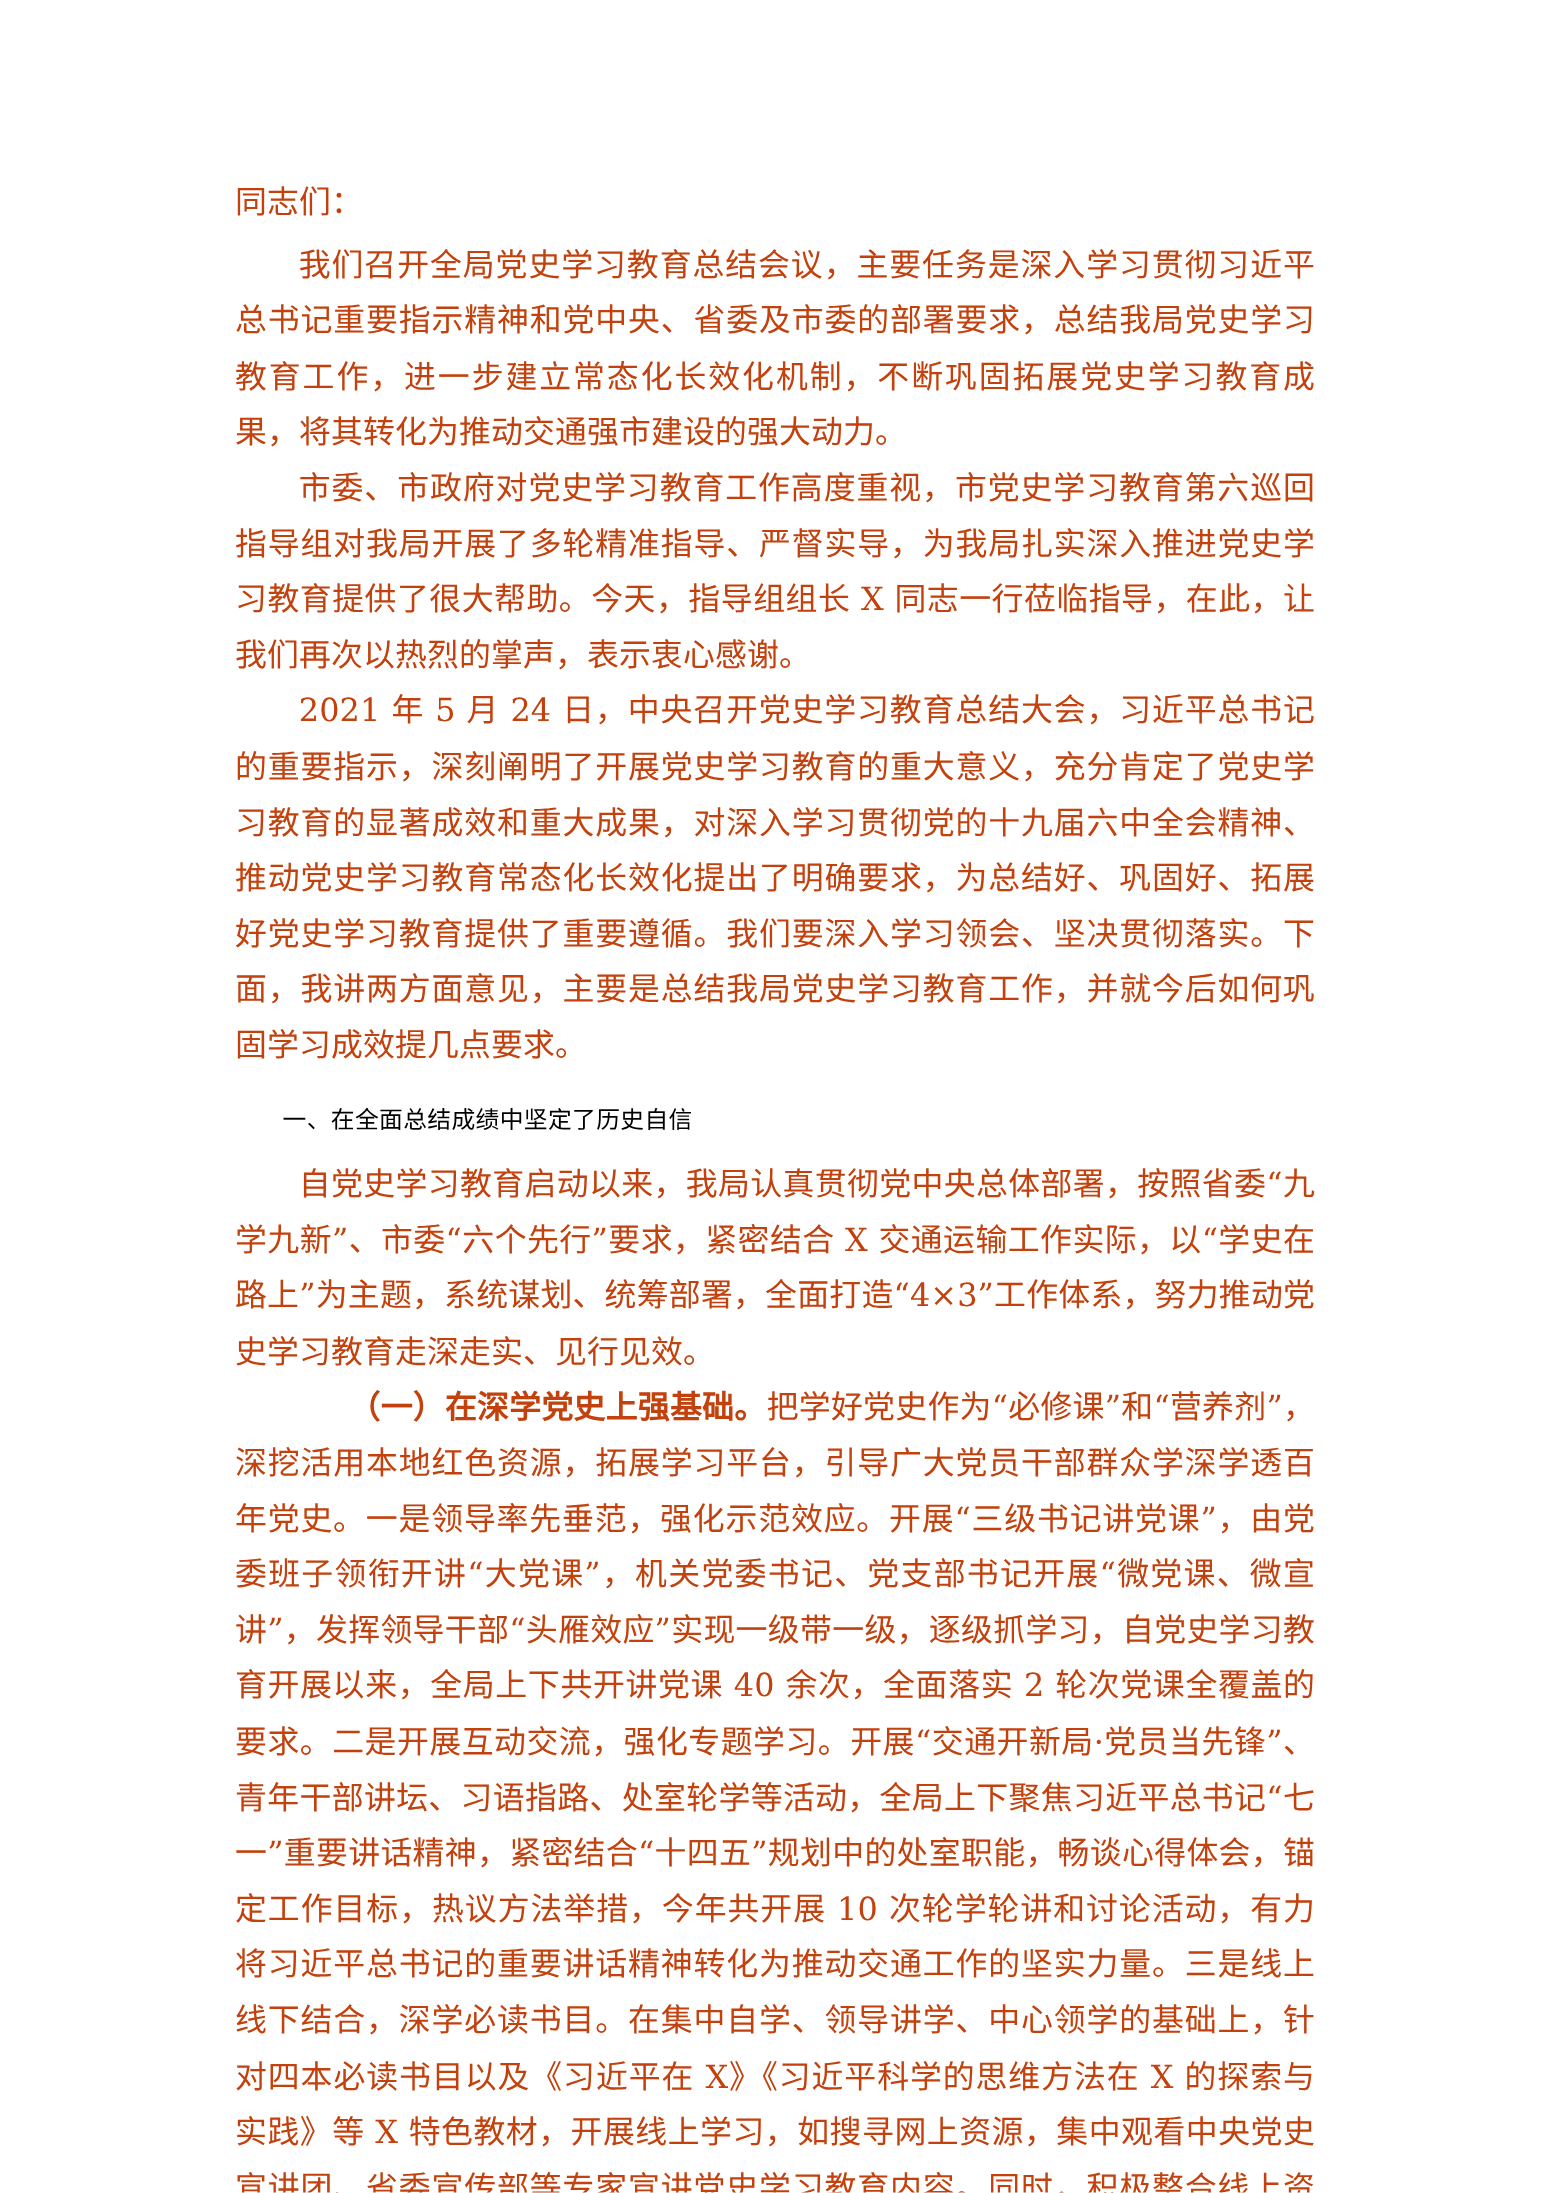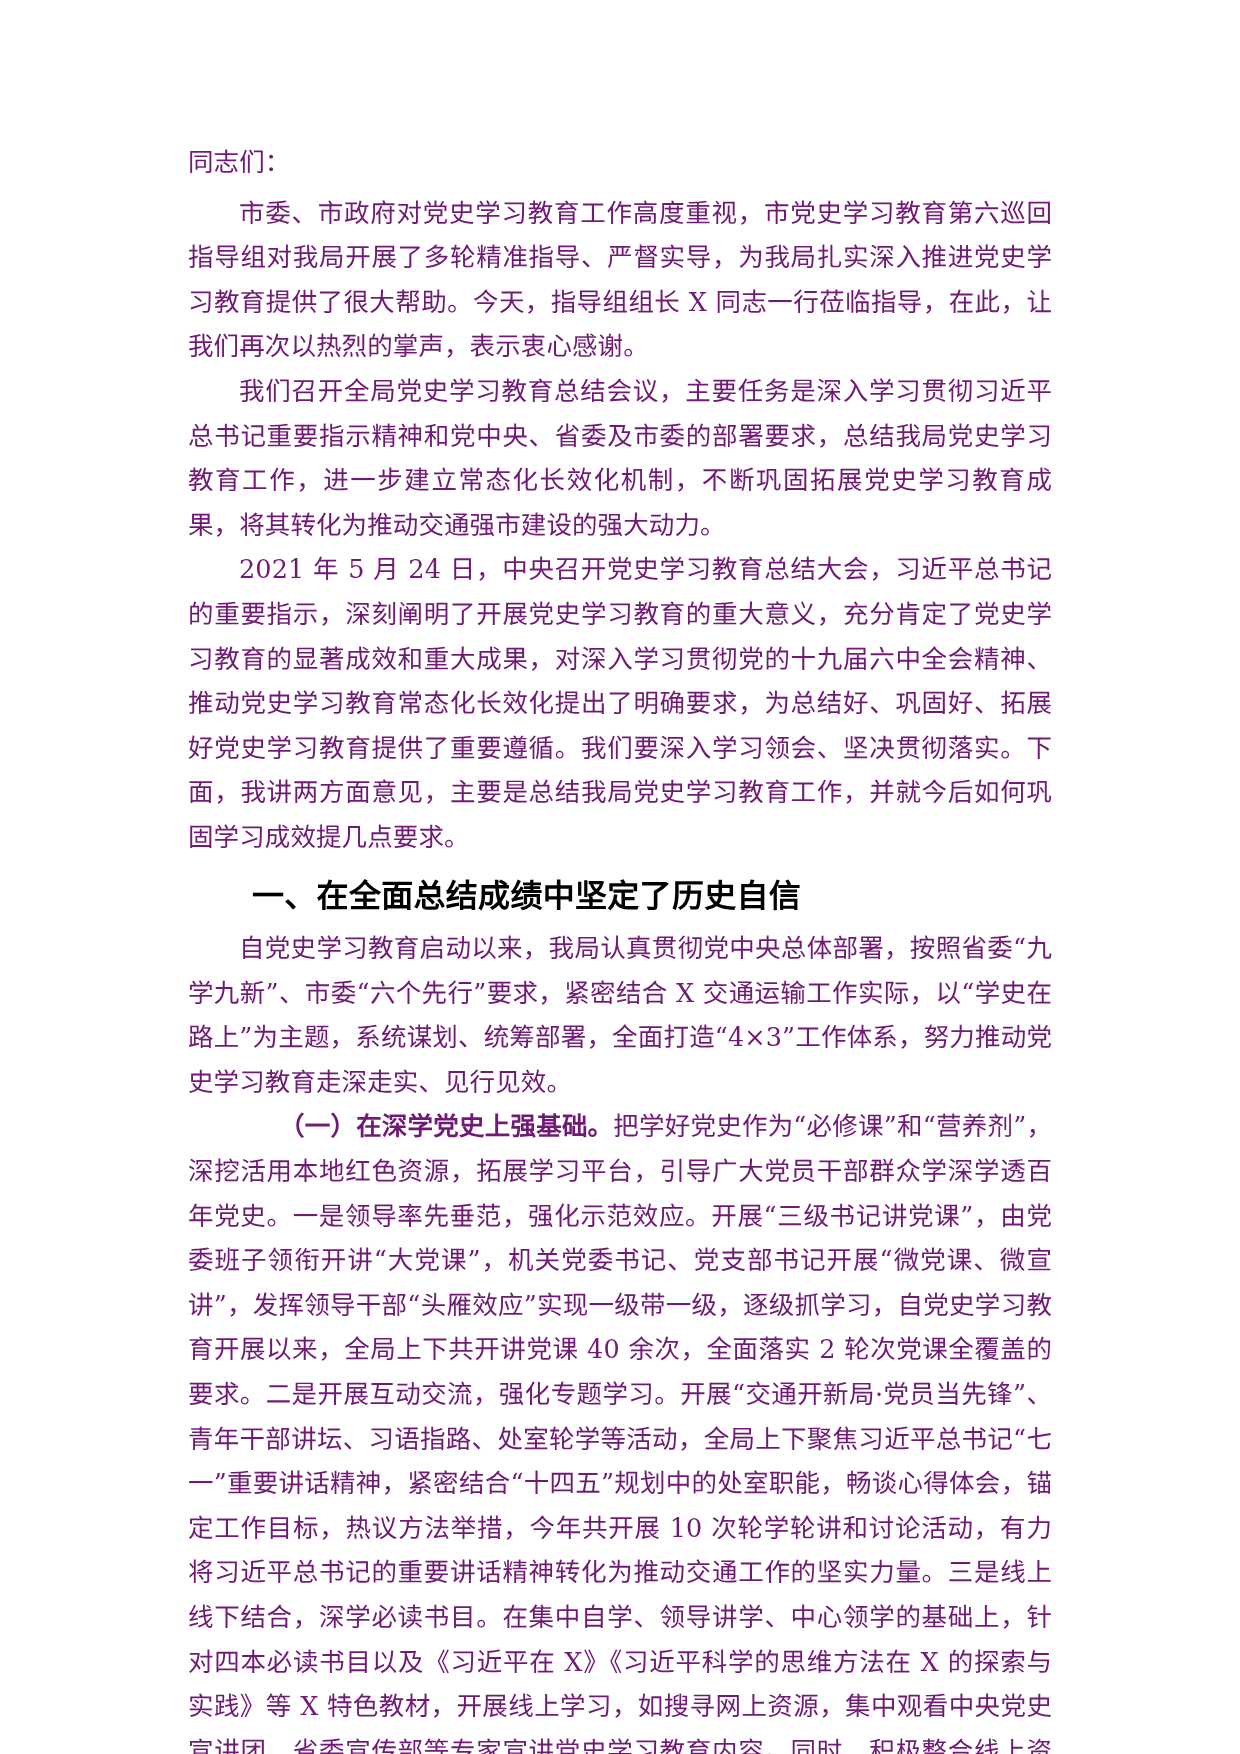--- a/index.html
+++ b/index.html
@@ -37,61 +37,61 @@
   .para {
     font-family: "DejaVu Serif", "Liberation Serif", serif;
     font-size: 25.5px;
     line-height: 44.6px;
     text-align: justify;
     text-justify: inter-character;
     letter-spacing: 0.1px;
     margin: 0 0 0 0;
     word-break: break-all;
     text-indent: 2em;
-    color: #701a75;
+    color: #c2410c;
   }
 
   .para.salutation {
     text-indent: 0;
     margin-bottom: 6px;
   }
 
   .para + .para {
     margin-top: 0px;
   }
 
   
   .heading-1 {
     font-family: "DejaVu Serif", "Liberation Serif", serif;
-    font-size: 32px;
+    font-size: 19px;
     line-height: 44.6px;
-    font-weight: bold;
+    font-weight: normal;
     text-indent: 2em;
     margin: 14px 0 8px 0;
     letter-spacing: 0.3px;
     color: #000000;
   }
 
   
   .lead-bold {
     font-weight: bold;
     margin-left: 40px;
   }
 </style>
 </head>
 <body>
 
 <div class="page">
   <div class="doc-body">
 
     <p class="para salutation">同志们：</p>
 
+    <p class="para">我们召开全局党史学习教育总结会议，主要任务是深入学习贯彻习近平总书记重要指示精神和党中央、省委及市委的部署要求，总结我局党史学习教育工作，进一步建立常态化长效化机制，不断巩固拓展党史学习教育成果，将其转化为推动交通强市建设的强大动力。</p>
+
     <p class="para">市委、市政府对党史学习教育工作高度重视，市党史学习教育第六巡回指导组对我局开展了多轮精准指导、严督实导，为我局扎实深入推进党史学习教育提供了很大帮助。今天，指导组组长 X 同志一行莅临指导，在此，让我们再次以热烈的掌声，表示衷心感谢。</p>
-
-    <p class="para">我们召开全局党史学习教育总结会议，主要任务是深入学习贯彻习近平总书记重要指示精神和党中央、省委及市委的部署要求，总结我局党史学习教育工作，进一步建立常态化长效化机制，不断巩固拓展党史学习教育成果，将其转化为推动交通强市建设的强大动力。</p>
 
     <p class="para">2021 年 5 月 24 日，中央召开党史学习教育总结大会，习近平总书记的重要指示，深刻阐明了开展党史学习教育的重大意义，充分肯定了党史学习教育的显著成效和重大成果，对深入学习贯彻党的十九届六中全会精神、推动党史学习教育常态化长效化提出了明确要求，为总结好、巩固好、拓展好党史学习教育提供了重要遵循。我们要深入学习领会、坚决贯彻落实。下面，我讲两方面意见，主要是总结我局党史学习教育工作，并就今后如何巩固学习成效提几点要求。</p>
 
     <h2 class="heading-1">一、在全面总结成绩中坚定了历史自信</h2>
 
     <p class="para">自党史学习教育启动以来，我局认真贯彻党中央总体部署，按照省委“九学九新”、市委“六个先行”要求，紧密结合 X 交通运输工作实际，以“学史在路上”为主题，系统谋划、统筹部署，全面打造“4×3”工作体系，努力推动党史学习教育走深走实、见行见效。</p>
 
     <p class="para">
       <span class="lead-bold">（一）在深学党史上强基础。</span><span>把学好党史作为“必修课”和“营养剂”，深挖活用本地红色资源，拓展学习平台，引导广大党员干部群众学深学透百年党史。一是领导率先垂范，强化示范效应。开展“三级书记讲党课”，由党委班子领衔开讲“大党课”，机关党委书记、党支部书记开展“微党课、微宣讲”，发挥领导干部“头雁效应”实现一级带一级，逐级抓学习，自党史学习教育开展以来，全局上下共开讲党课 40 余次，全面落实 2 轮次党课全覆盖的要求。二是开展互动交流，强化专题学习。开展“交通开新局·党员当先锋”、青年干部讲坛、习语指路、处室轮学等活动，全局上下聚焦习近平总书记“七一”重要讲话精神，紧密结合“十四五”规划中的处室职能，畅谈心得体会，锚定工作目标，热议方法举措，今年共开展 10 次轮学轮讲和讨论活动，有力将习近平总书记的重要讲话精神转化为推动交通工作的坚实力量。三是线上线下结合，深学必读书目。在集中自学、领导讲学、中心领学的基础上，针对四本必读书目以及《习近平在 X》《习近平科学的思维方法在 X 的探索与实践》等 X 特色教材，开展线上学习，如搜寻网上资源，集中观看中央党史宣讲团、省委宣传部等专家宣讲党史学习教育内容。同时，积极整合线上资源，激活党史学习“神经末梢”，在机关设立党史学习教育阵地，打造党史学习“掌上听”板块，通过“喜马拉雅”学习平台实行线上听书活动，进一步丰富党史理论教育和党性教育的学习形式。</span>
     </p>

